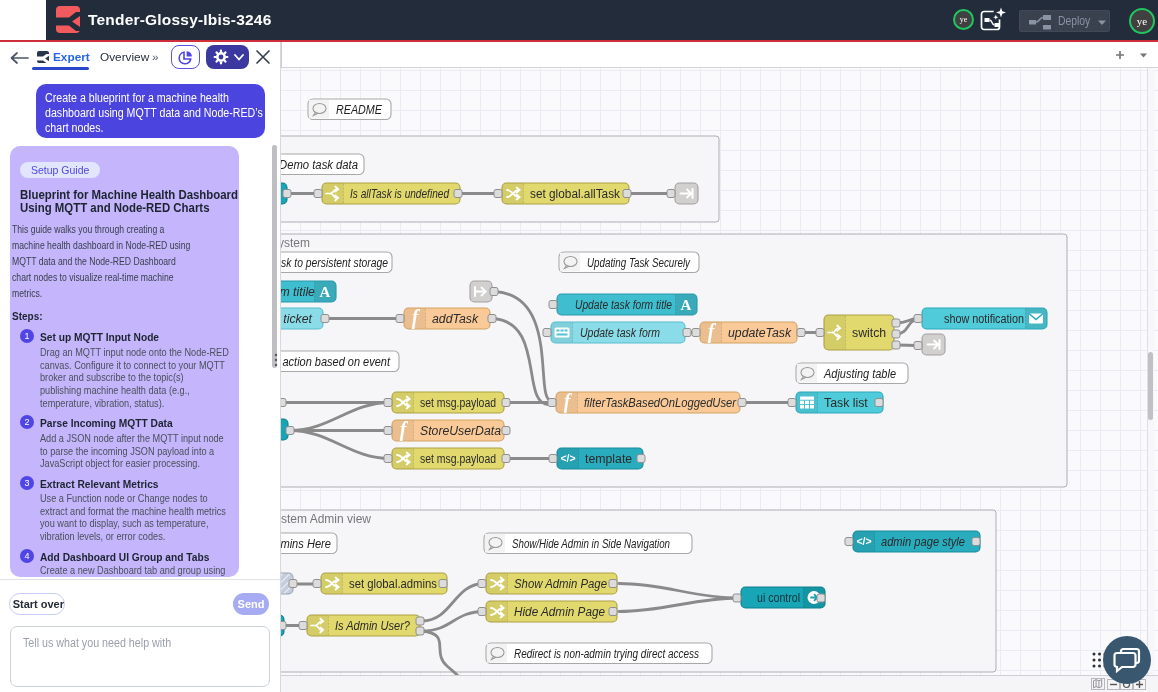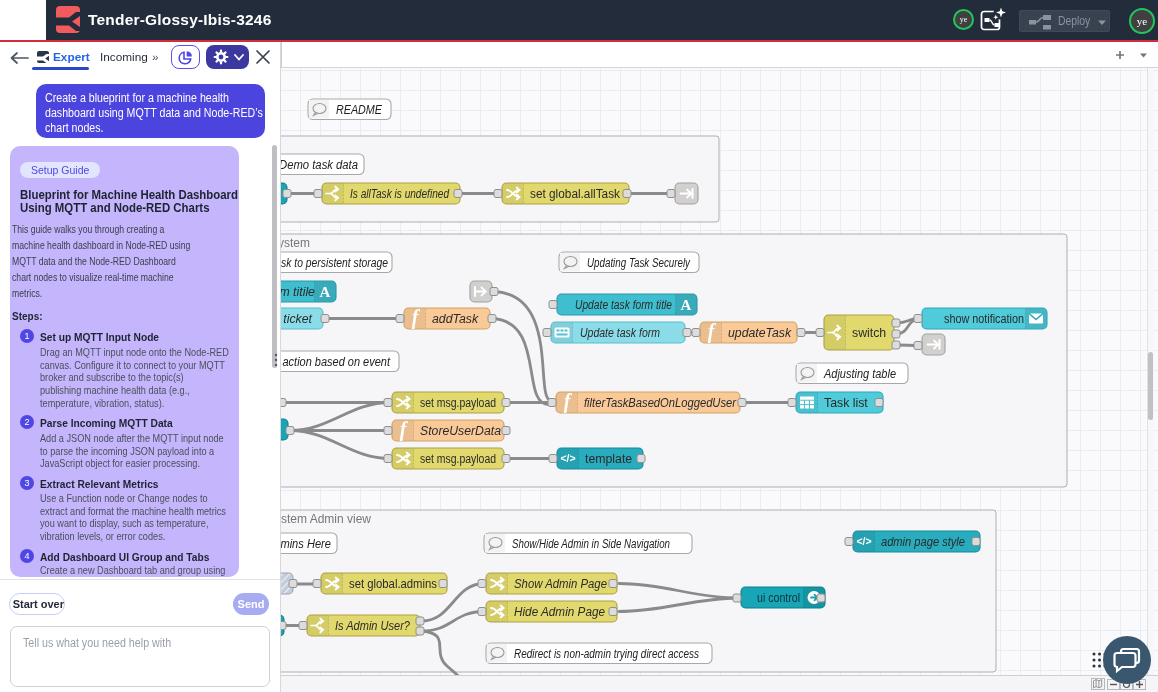--- a/index.html
+++ b/index.html
@@ -449,21 +449,21 @@
   <div id="sbhead">
     <svg width="26" height="20" style="position:absolute;left:8px;top:6px">
         <path d="M4,10 h16 M9,5 l-5.5,5 5.5,5" stroke="#4b5563" stroke-width="1.7" fill="none" stroke-linecap="round" stroke-linejoin="round"></path>
       </svg>
     <svg width="12" height="12" style="position:absolute;left:37px;top:9px">
       <rect width="12" height="12" rx="2" fill="#28374b"></rect>
         <path d="M0,5.6 h6 l3.4,-2.6 h2.6 v1.8 l-3.8,2.7 3.8,2.7 v1.8 h-2.6 l-3.4,-2.6 h-6 z" fill="#fff"></path>
     </svg>
     <div class="tabtxt" style="left:53px;color:#2563eb;font-weight:bold">Expert</div>
     <div style="position:absolute;left:32px;top:25px;width:57px;height:2.5px;background:#2b46c8;border-radius:2px"></div>
-    <div class="tabtxt" style="left:100px">Incoming</div>
+    <div class="tabtxt" style="left:100px">Overview</div>
     <div class="tabtxt" style="left:152px;color:#4b5563">»</div>
     <div style="position:absolute;left:171px;top:3px;width:29px;height:24px;border:1.5px solid #5a51e6;border-radius:8px;background:#fff">
       <svg width="16" height="16" style="position:absolute;left:5px;top:3.5px" viewBox="0 0 16 16">
         <path d="M7,2.3 A5.8,5.8 0 1 0 13.7,9 L7,9 Z" fill="none" stroke="#4f46e5" stroke-width="1.6"></path>
         <path d="M9.6,1.2 A5.6,5.6 0 0 1 14.9,6.5 L9.6,6.5 Z" fill="#4f46e5"></path>
       </svg>
     </div>
     <div style="position:absolute;left:206px;top:3px;width:43px;height:24px;border-radius:8px;background:#3b38a0">
       <svg width="16" height="16" style="position:absolute;left:7px;top:4px" viewBox="0 0 16 16">
         <g fill="#fff">

